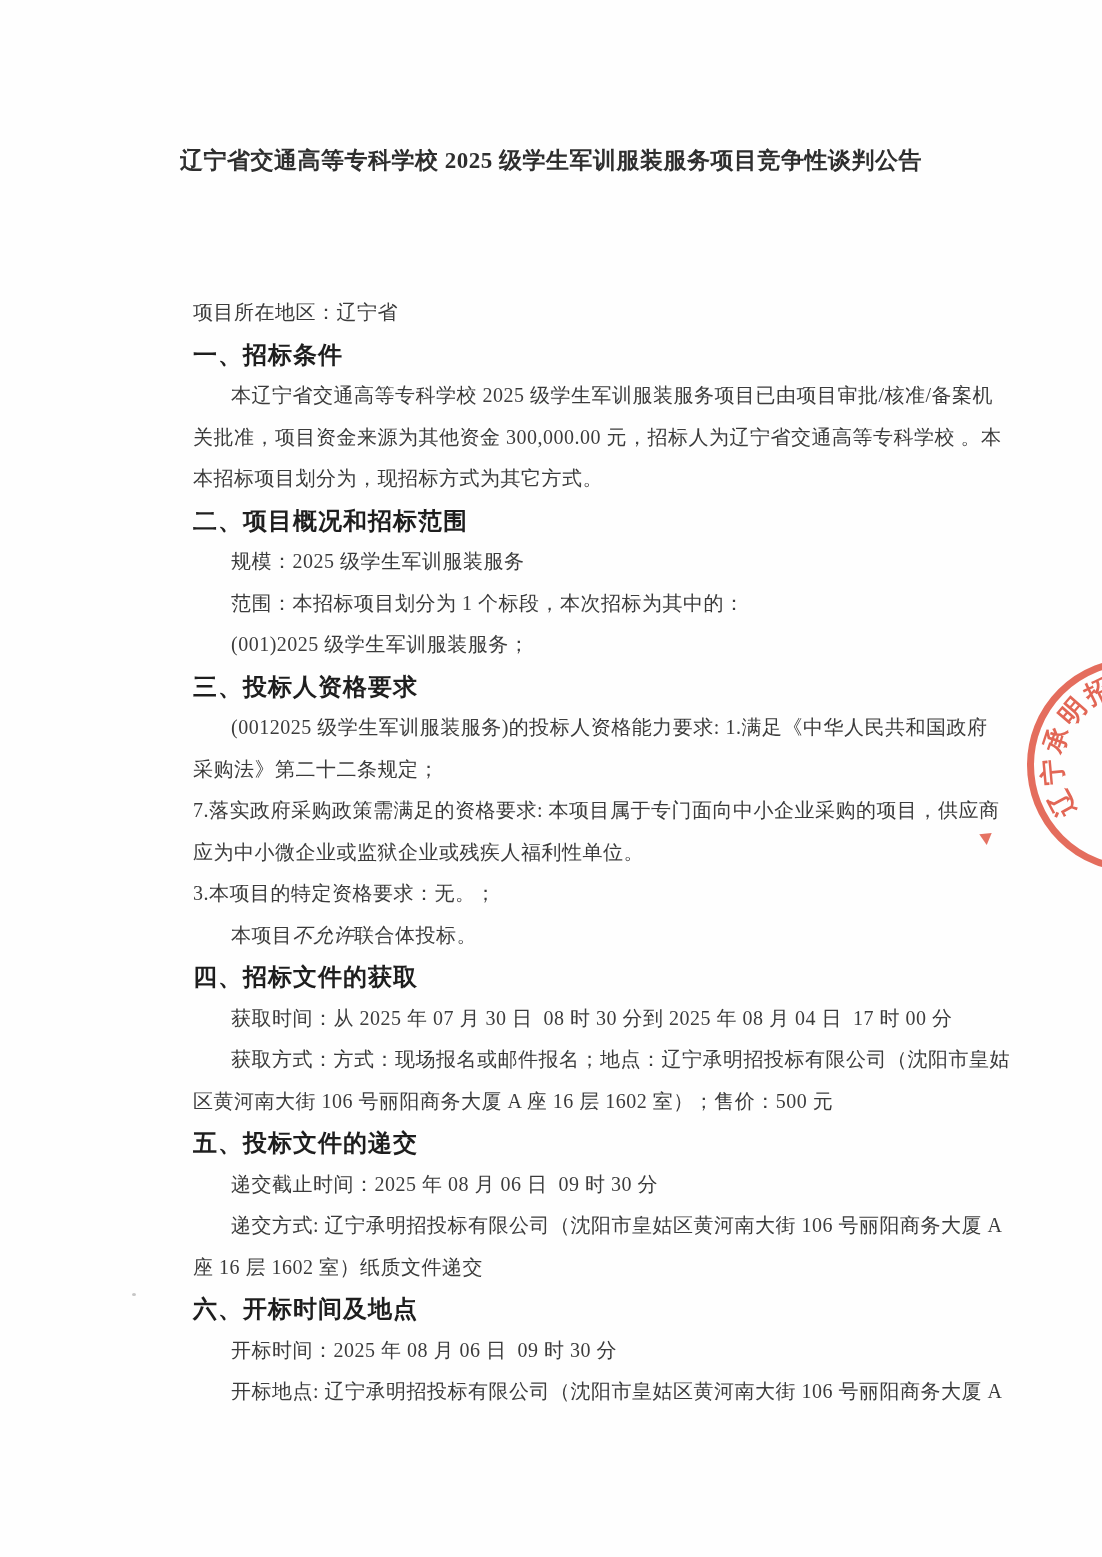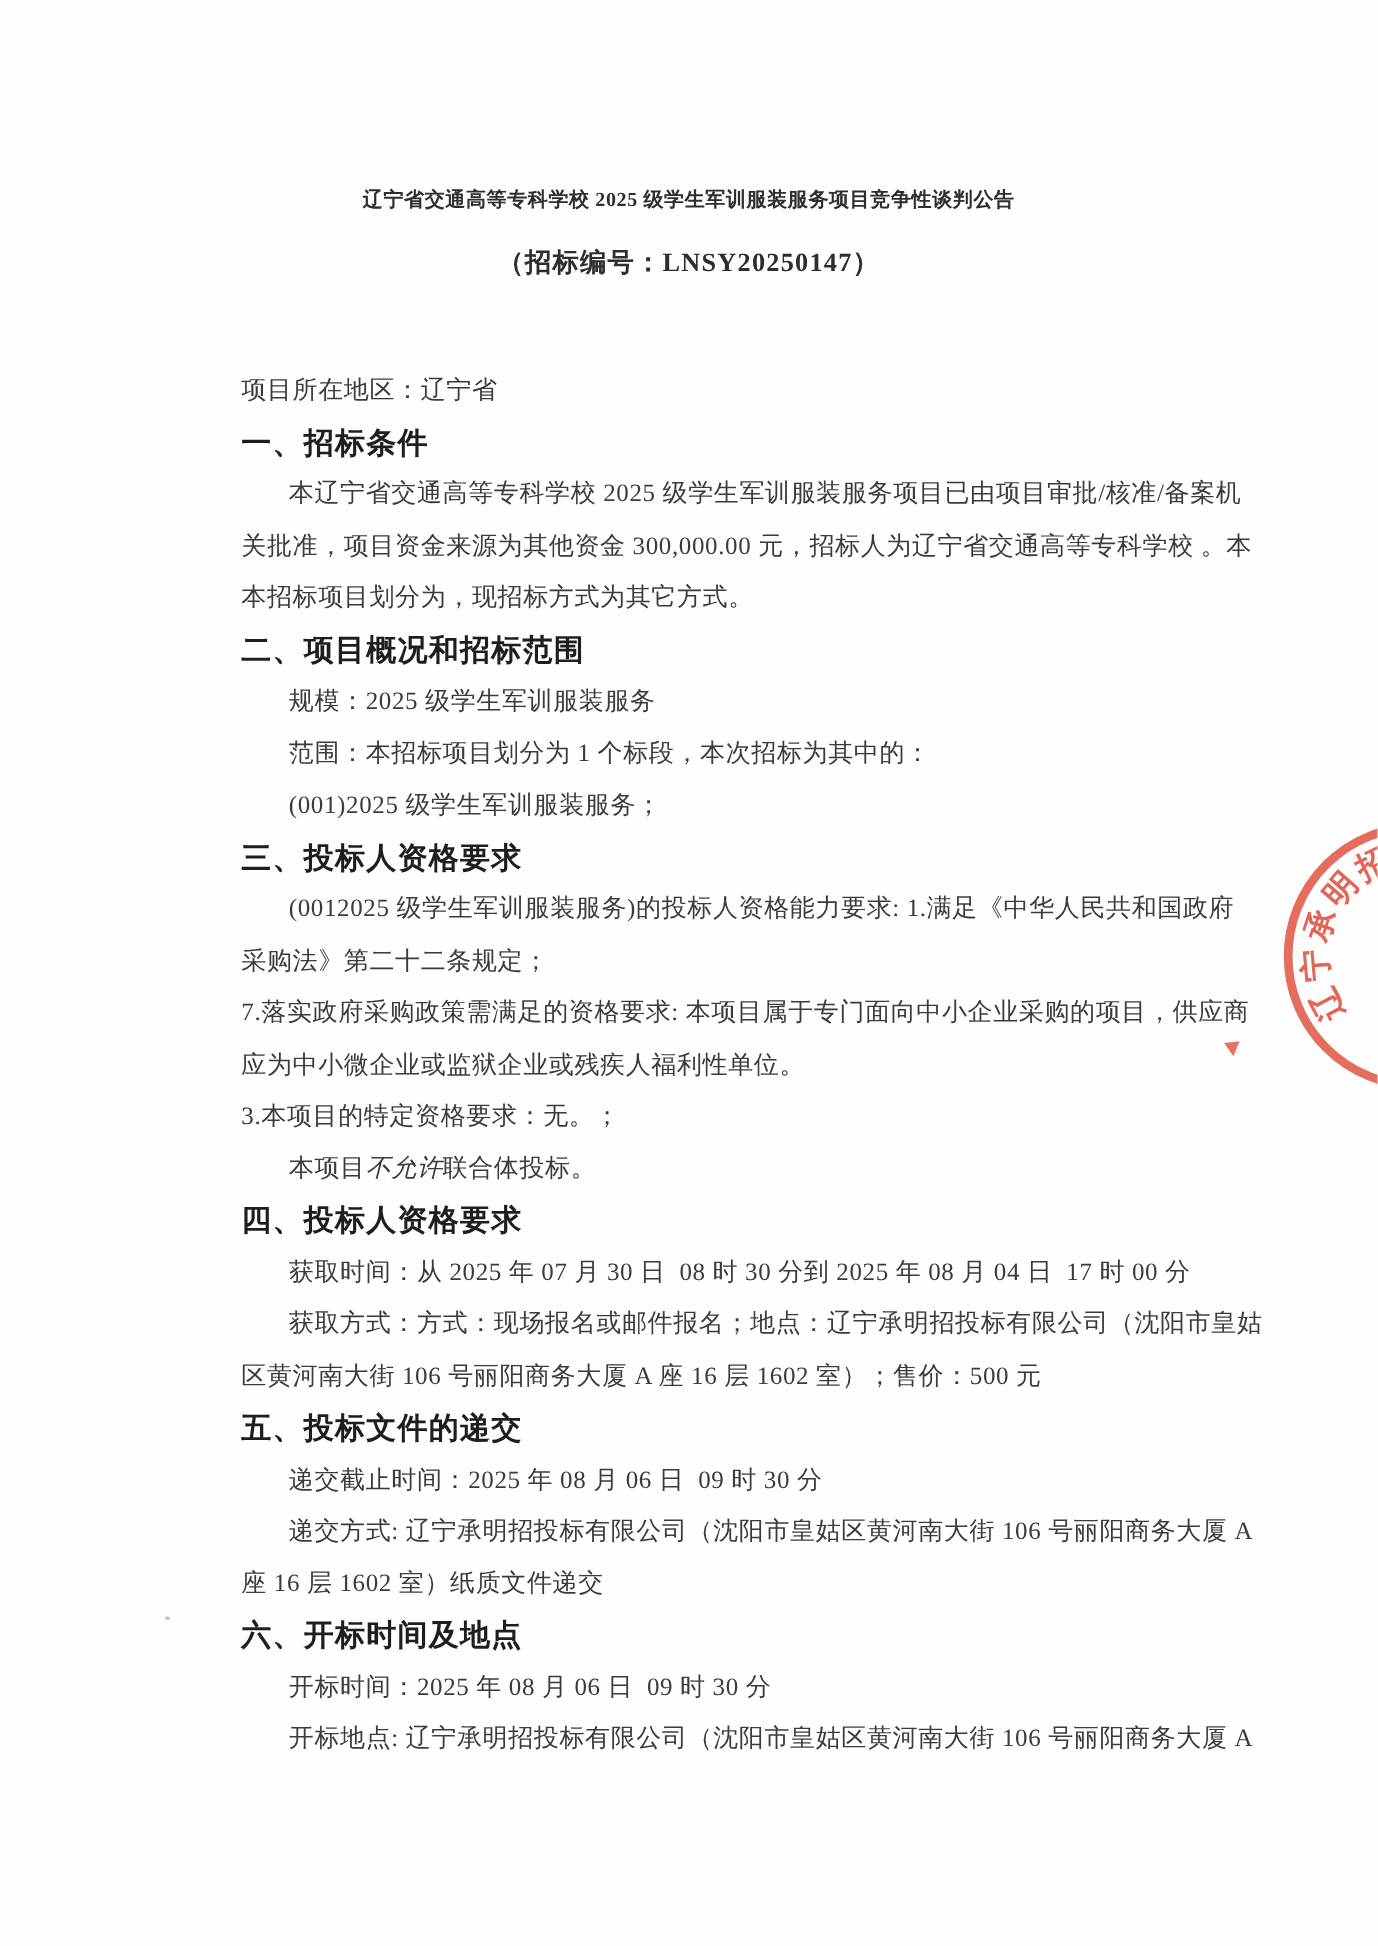--- a/index.html
+++ b/index.html
@@ -11,21 +11,21 @@
     font-family:"Liberation Serif","DejaVu Serif",serif;
     color:#3b3b3b;
   }
   .page{
     position:absolute;left:0;top:0;width:1102px;height:1557px;
     background:#fefefe;overflow:hidden;
   }
   
   .titlebox{position:absolute;top:146px;left:0;right:0;text-align:center;}
   .doc-title{
-    font-size:16px;font-weight:bold;color:#2e2e2e;
+    font-size:23px;font-weight:bold;color:#2e2e2e;
     letter-spacing:0.5px;line-height:30px;margin:0;
     font-family:"Liberation Serif","DejaVu Serif",serif;
   }
   .doc-subtitle{
     font-size:21px;font-weight:bold;color:#2e2e2e;
     letter-spacing:1px;line-height:30px;margin-top:19px;
   }
   
   .content{position:absolute;top:292px;left:193px;width:760px;}
   .ln{
@@ -63,41 +63,40 @@
   }
   .speck{position:absolute;left:132px;top:1293px;width:4px;height:3px;background:#c6c6c6;border-radius:50%;}
 </style>
 </head>
 <body>
 
 <div class="page">
 
   <div class="titlebox">
     <div class="doc-title">辽宁省交通高等专科学校 2025 级学生军训服装服务项目竞争性谈判公告</div>
-    <div class="doc-subtitle">（招标编号：LNSY20250147）</div>
   </div>
 
   <div class="content">
     <div class="ln">项目所在地区：辽宁省</div>
     <div class="ln hd">一、招标条件</div>
     <div class="ln indent">本辽宁省交通高等专科学校 2025 级学生军训服装服务项目已由项目审批/核准/备案机</div>
     <div class="ln">关批准，项目资金来源为其他资金 300,000.00 元，招标人为辽宁省交通高等专科学校 。本</div>
     <div class="ln">本招标项目划分为，现招标方式为其它方式。</div>
     <div class="ln hd">二、项目概况和招标范围</div>
     <div class="ln indent">规模：2025 级学生军训服装服务</div>
     <div class="ln indent">范围：本招标项目划分为 1 个标段，本次招标为其中的：</div>
     <div class="ln indent">(001)2025 级学生军训服装服务；</div>
     <div class="ln hd">三、投标人资格要求</div>
     <div class="ln indent">(0012025 级学生军训服装服务)的投标人资格能力要求: 1.满足《中华人民共和国政府</div>
     <div class="ln">采购法》第二十二条规定；</div>
     <div class="ln">7.落实政府采购政策需满足的资格要求: 本项目属于专门面向中小企业采购的项目，供应商</div>
     <div class="ln">应为中小微企业或监狱企业或残疾人福利性单位。</div>
     <div class="ln">3.本项目的特定资格要求：无。；</div>
     <div class="ln indent"><span>本项目</span><em>不允许</em><span>联合体投标。</span></div>
-    <div class="ln hd">四、投标人资格要求</div>
+    <div class="ln hd">四、招标文件的获取</div>
     <div class="ln indent">获取时间：从 2025 年 07 月 30 日  08 时 30 分到 2025 年 08 月 04 日  17 时 00 分</div>
     <div class="ln indent">获取方式：方式：现场报名或邮件报名；地点：辽宁承明招投标有限公司（沈阳市皇姑</div>
     <div class="ln">区黄河南大街 106 号丽阳商务大厦 A 座 16 层 1602 室）；售价：500 元</div>
     <div class="ln hd">五、投标文件的递交</div>
     <div class="ln indent">递交截止时间：2025 年 08 月 06 日  09 时 30 分</div>
     <div class="ln indent">递交方式: 辽宁承明招投标有限公司（沈阳市皇姑区黄河南大街 106 号丽阳商务大厦 A</div>
     <div class="ln">座 16 层 1602 室）纸质文件递交</div>
     <div class="ln hd">六、开标时间及地点</div>
     <div class="ln indent">开标时间：2025 年 08 月 06 日  09 时 30 分</div>
     <div class="ln indent">开标地点: 辽宁承明招投标有限公司（沈阳市皇姑区黄河南大街 106 号丽阳商务大厦 A</div>

